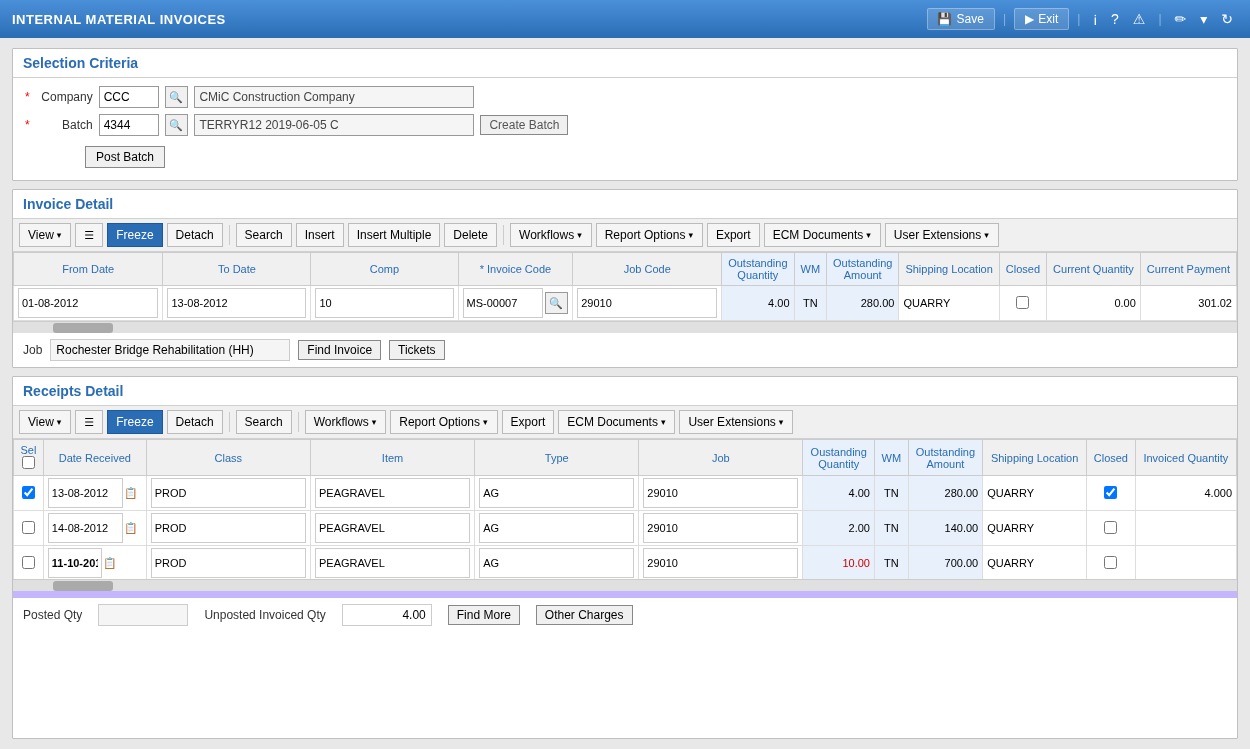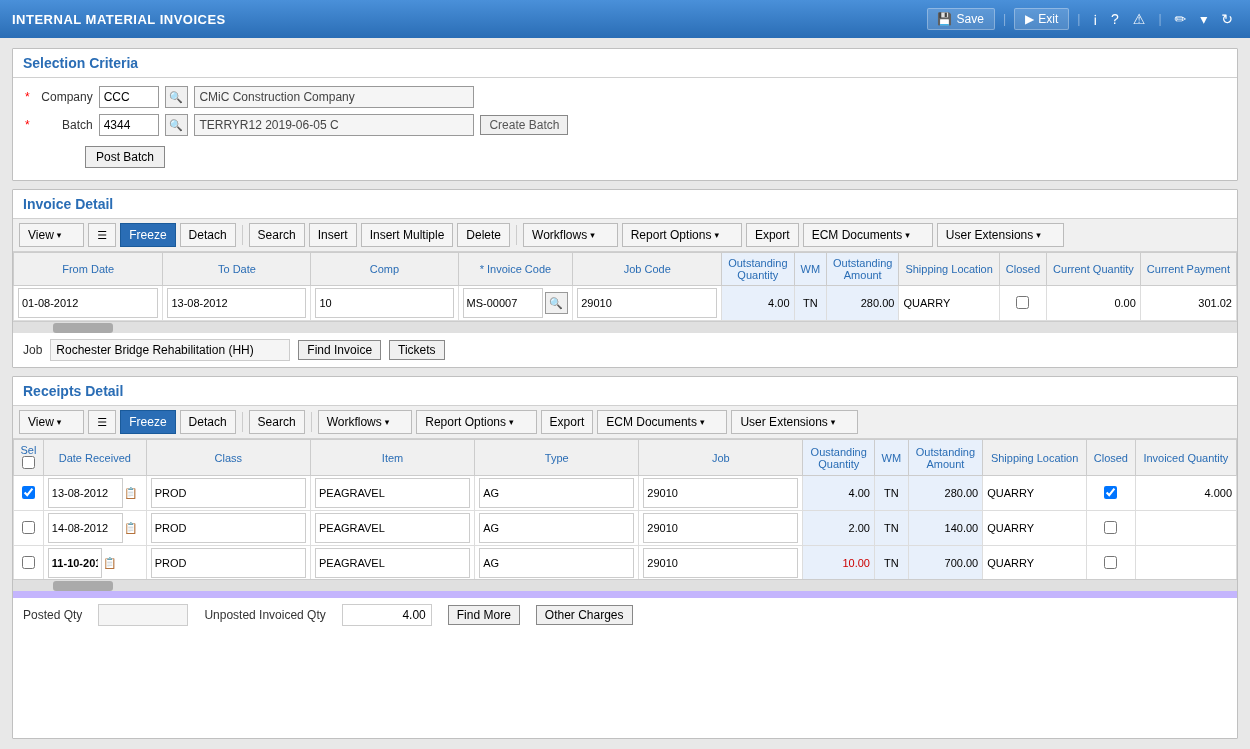--- a/index.html
+++ b/index.html
@@ -56,21 +56,21 @@
     .toolbar { display: flex; align-items: center; padding: 4px 6px; background: #f0f0f0; border-bottom: 1px solid #d0d0d0; gap: 4px; flex-wrap: nowrap; overflow: hidden; }
     .tb-btn {
       background: #f5f5f5;
       border: 1px solid #bbb;
       padding: 2px 8px;
       cursor: pointer;
       display: flex; align-items: center; gap: 3px;
       white-space: nowrap; font-size: 11px; height: 24px;
     }
     .tb-btn-blue { background: #2a6db5; color: white; border-color: #1a5a9a; }
-    .tb-btn-dropdown { padding-right: 22px; }
+    .tb-btn-dropdown { padding-right: 9px; }
     .tb-sep { width: 1px; height: 20px; background: #ccc; margin: 0 2px; }
     .caret { font-size: 9px; }
 
     
     .grid-container { overflow-x: auto; }
     .data-grid { width: 100%; border-collapse: collapse; }
     .data-grid th {
       background: #f0f0f0;
       border: 1px solid #ccc;
       padding: 4px 6px;

